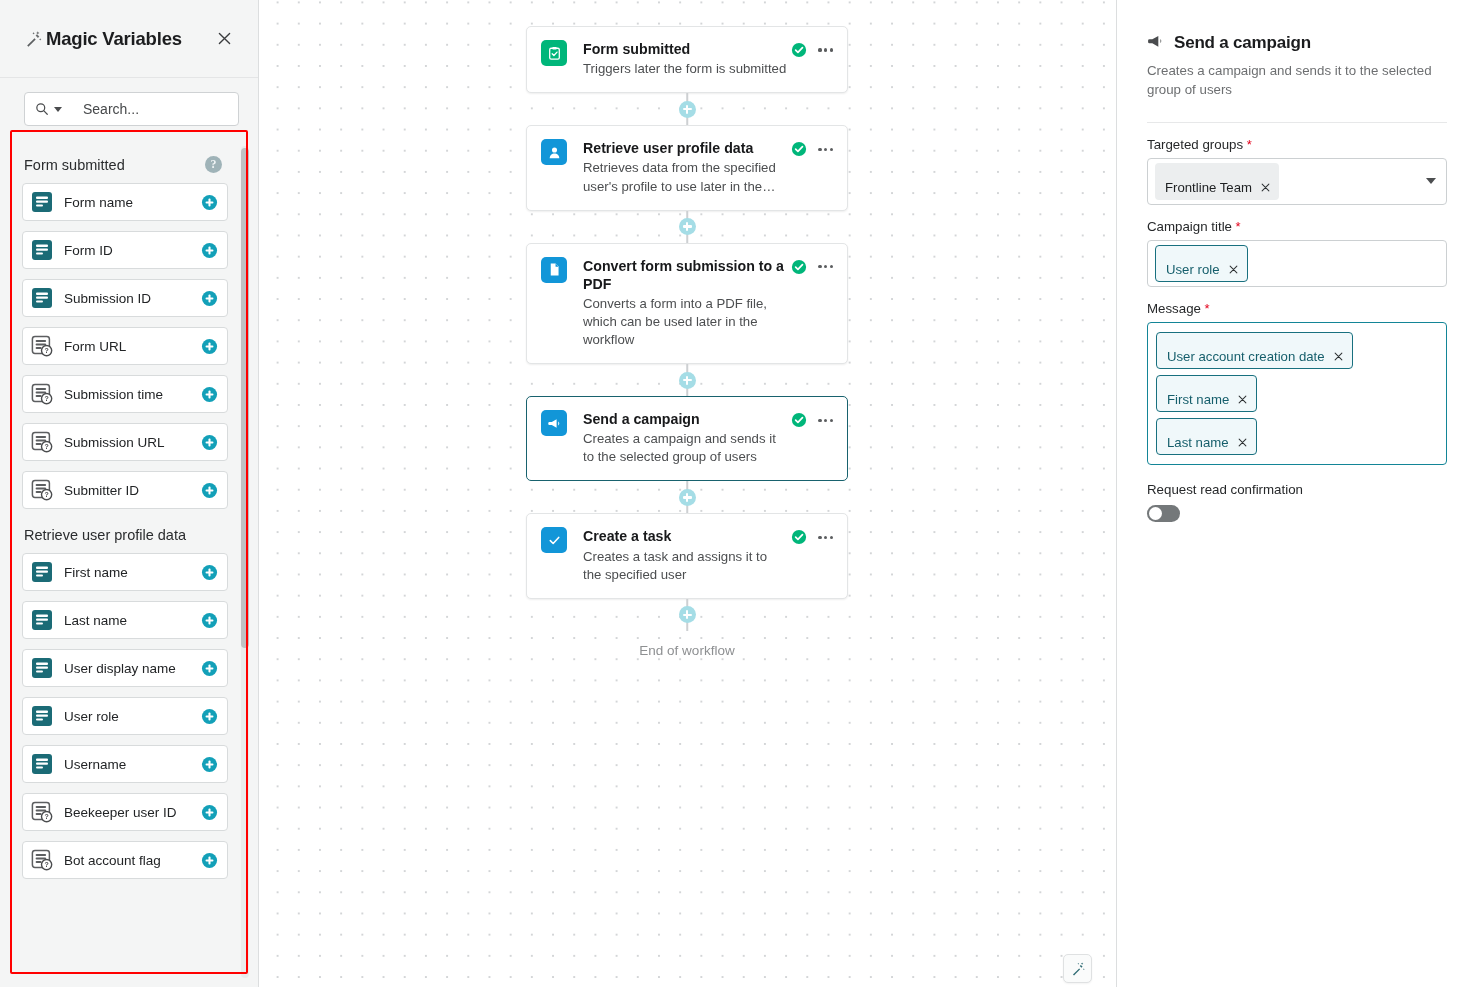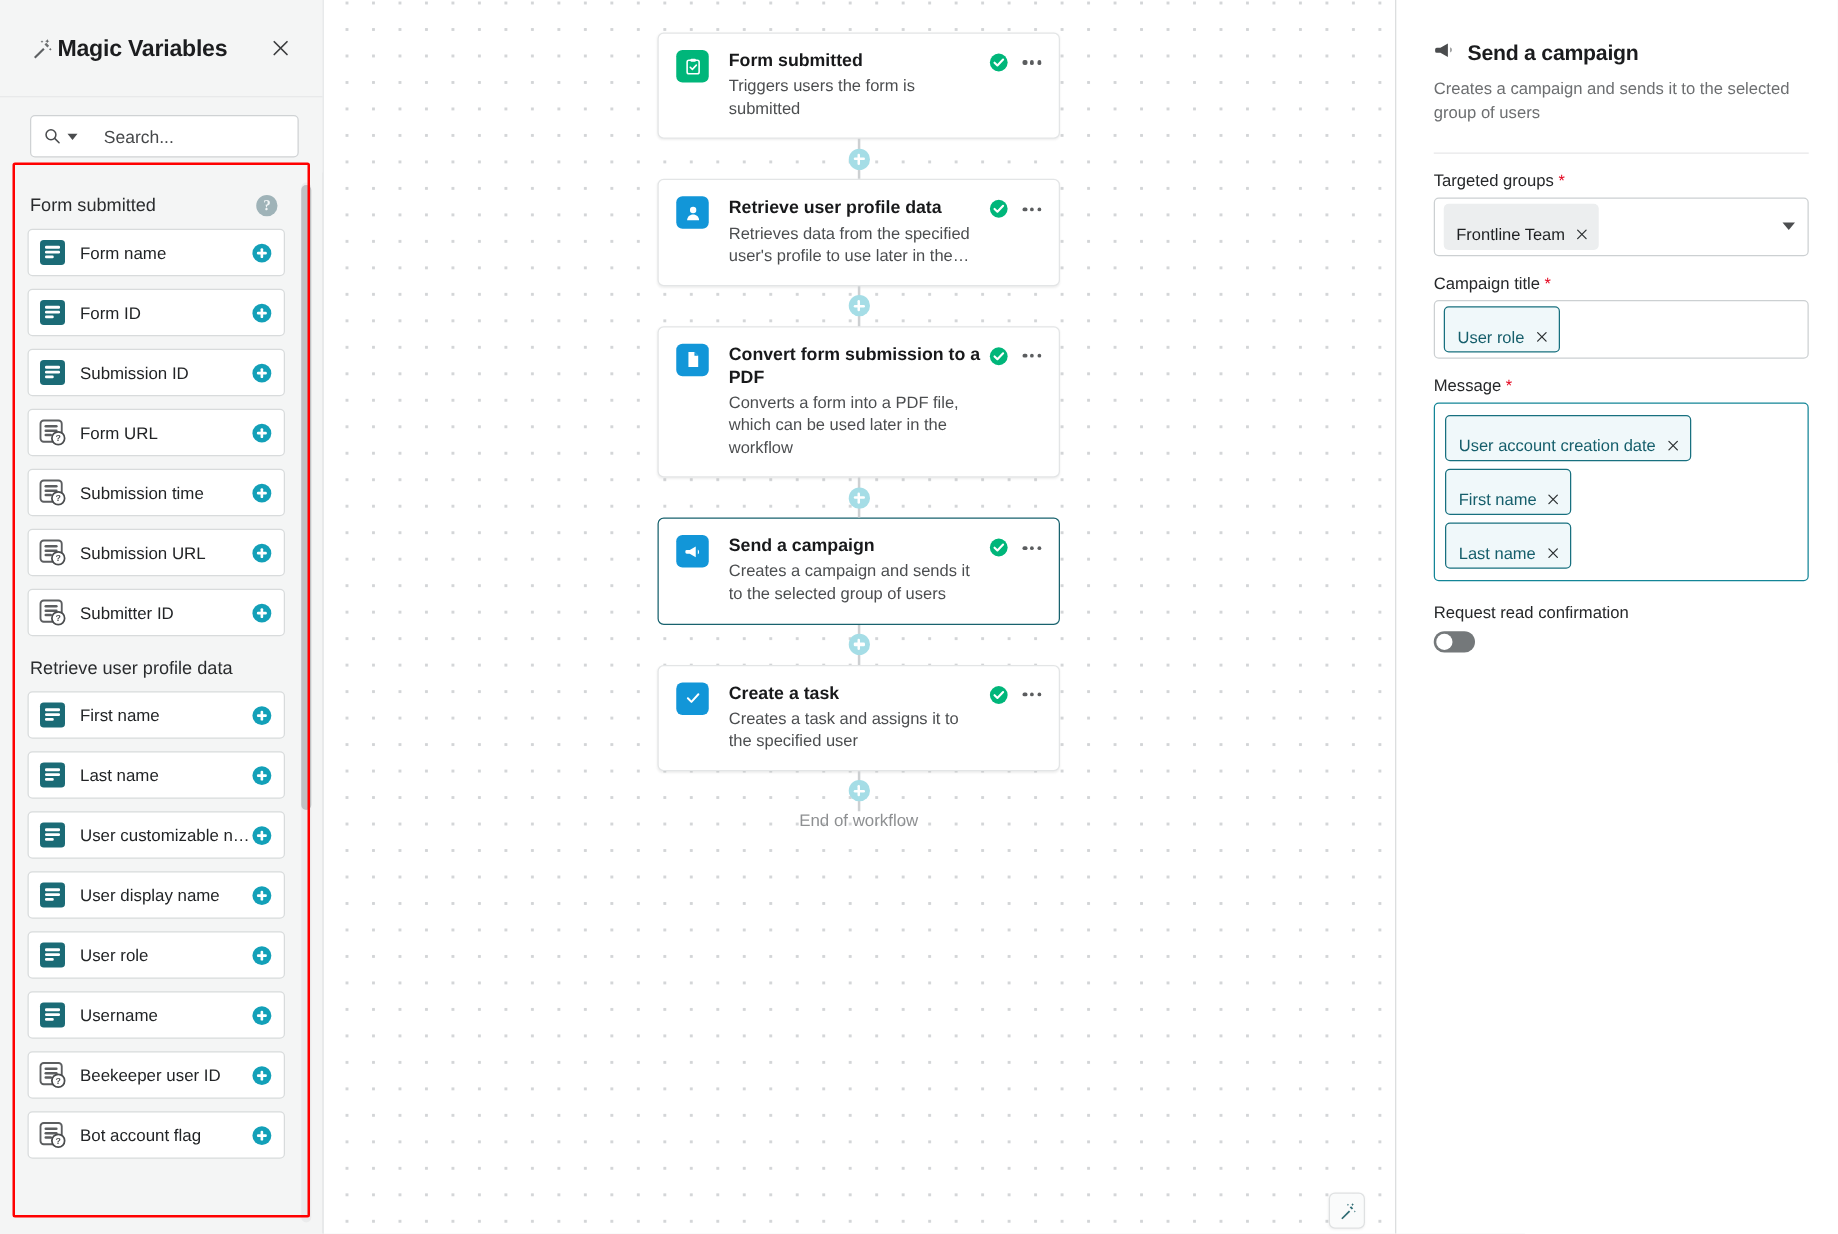--- a/index.html
+++ b/index.html
@@ -134,21 +134,21 @@
   }
   .node-body { flex: 1 1 auto; min-width: 0; padding-right: 4px; }
   .node-title { font-size: 14.2px; font-weight: bold; color: #18191b; line-height: 1.28; }
   .node-desc { font-size: 13.2px; color: #4c4e50; line-height: 1.37; margin-top: 2px; }
   .node-actions { display: flex; align-items: flex-start; gap: 11px; flex: 0 0 auto; padding-top: 2px;}
   .check-ico { width: 16px; height: 16px; }
   .dots { display: flex; gap: 2.5px; align-items: center; height: 16px; cursor: pointer; }
   .dots i { width: 3.2px; height: 3.2px; border-radius: 50%; background: #5b5d5f; display:block; }
 
   .eow {
-    text-align: center; font-size: 13.5px; color: #8e9092; 
+    text-align: center; font-size: 13.5px; color: #8e9092; margin-top: 12px;
   }
 
   .magic-fab {
     position: absolute; right: 24px; bottom: 4px;
     width: 29px; height: 29px; border-radius: 5px; background: #fafbfb;
     border: 1px solid #dfe1e2; display: flex; align-items: center; justify-content: center;
     cursor: pointer; box-shadow: 0 1px 2px rgba(0,0,0,0.05);
   }
 
   
@@ -381,34 +381,20 @@
                 <rect x="7.9" y="4.8" width="2.2" height="8.4" rx="1" fill="#ffffff"></rect>
               </svg></span>
           </div>
           <div class="var-item">
             <span class="var-ico"><svg viewBox="0 0 22 22" width="22" height="22">
                 <rect x="1" y="1" width="20" height="20" rx="3" fill="#1b6b76"></rect>
                 <rect x="5" y="5.6" width="12" height="2.4" rx="1" fill="#ffffff"></rect>
                 <rect x="5" y="9.6" width="12" height="2.2" rx="1" fill="#ffffff"></rect>
                 <rect x="5" y="13.4" width="7" height="2.2" rx="1" fill="#ffffff"></rect>
               </svg></span>
-            <span class="var-label">User customizable n…</span>
-            <span class="add-btn"><svg viewBox="0 0 18 18" width="17" height="17">
-                <circle cx="9" cy="9" r="8" fill="#13a0b8"></circle>
-                <rect x="4.8" y="7.9" width="8.4" height="2.2" rx="1" fill="#ffffff"></rect>
-                <rect x="7.9" y="4.8" width="2.2" height="8.4" rx="1" fill="#ffffff"></rect>
-              </svg></span>
-          </div>
-          <div class="var-item">
-            <span class="var-ico"><svg viewBox="0 0 22 22" width="22" height="22">
-                <rect x="1" y="1" width="20" height="20" rx="3" fill="#1b6b76"></rect>
-                <rect x="5" y="5.6" width="12" height="2.4" rx="1" fill="#ffffff"></rect>
-                <rect x="5" y="9.6" width="12" height="2.2" rx="1" fill="#ffffff"></rect>
-                <rect x="5" y="13.4" width="7" height="2.2" rx="1" fill="#ffffff"></rect>
-              </svg></span>
             <span class="var-label">User display name</span>
             <span class="add-btn"><svg viewBox="0 0 18 18" width="17" height="17">
                 <circle cx="9" cy="9" r="8" fill="#13a0b8"></circle>
                 <rect x="4.8" y="7.9" width="8.4" height="2.2" rx="1" fill="#ffffff"></rect>
                 <rect x="7.9" y="4.8" width="2.2" height="8.4" rx="1" fill="#ffffff"></rect>
               </svg></span>
           </div>
           <div class="var-item">
             <span class="var-ico"><svg viewBox="0 0 22 22" width="22" height="22">
                 <rect x="1" y="1" width="20" height="20" rx="3" fill="#1b6b76"></rect>
@@ -483,21 +469,21 @@
         <div class="node">
           <div class="node-ico" style="background: rgb(0, 182, 122);">
             <svg viewBox="0 0 20 20" width="15" height="15">
               <rect x="3.6" y="3" width="12.8" height="14.4" rx="1.9" fill="none" stroke="#ffffff" stroke-width="1.7"></rect>
               <rect x="7.1" y="1.4" width="5.8" height="3.1" rx="1" fill="#ffffff"></rect>
               <path d="M6.9 10.4 L9.2 12.7 L13.4 8.1" stroke="#ffffff" stroke-width="1.7" fill="none" stroke-linecap="round" stroke-linejoin="round"></path>
             </svg>
           </div>
           <div class="node-body">
             <div class="node-title">Form submitted</div>
-            <div class="node-desc">Triggers users the form is submitted</div>
+            <div class="node-desc">Triggers later the form is submitted</div>
           </div>
           <div class="node-actions">
             <span class="check-ico"><svg viewBox="0 0 18 18" width="16" height="16">
                 <circle cx="9" cy="9" r="8" fill="#00b67a"></circle>
                 <path d="M5.2 9.2 L7.8 11.7 L12.9 6.3" stroke="#ffffff" stroke-width="1.9" fill="none" stroke-linecap="round" stroke-linejoin="round"></path>
               </svg></span>
             <span class="dots">
               <i></i>
               <i></i>
               <i></i>

